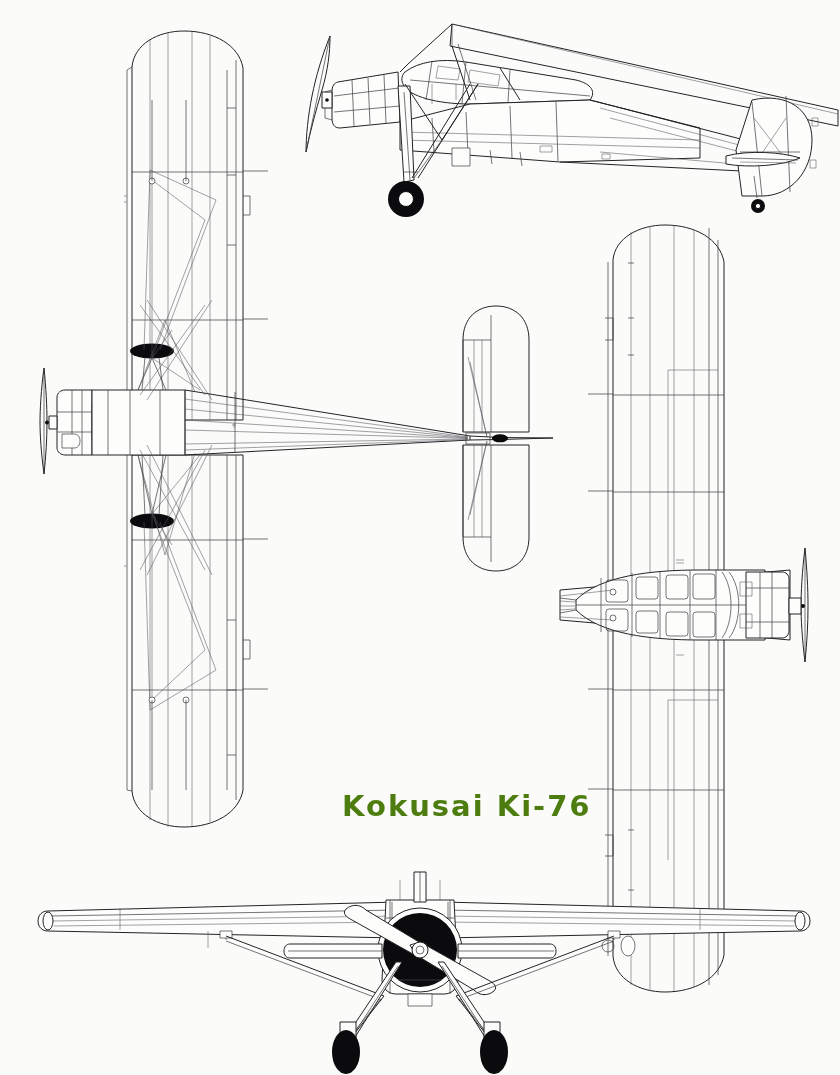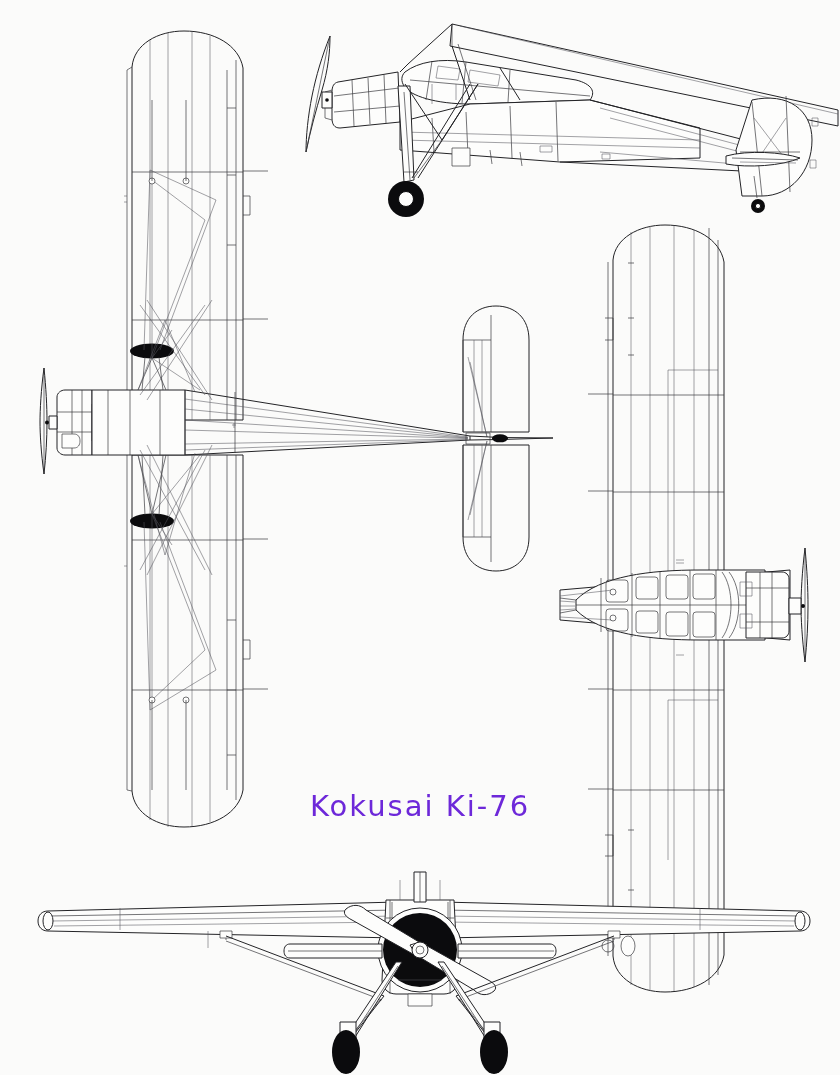--- a/index.html
+++ b/index.html
@@ -25,25 +25,26 @@
   .ln   { fill: none; stroke: #232326; stroke-width: 1; vector-effect: non-scaling-stroke; }
   .ln-h { fill: none; stroke: #3a3a3e; stroke-width: 0.7; vector-effect: non-scaling-stroke; }
   .ln-f { fill: none; stroke: #55555c; stroke-width: 0.55; vector-effect: non-scaling-stroke; }
   .fill-w { fill: #fdfdfc; stroke: #232326; stroke-width: 1; vector-effect: non-scaling-stroke; }
   .fill-w-h { fill: #fdfdfc; stroke: #3a3a3e; stroke-width: 0.7; vector-effect: non-scaling-stroke; }
   .blk  { fill: #0b0b0d; stroke: none; }
   .hub  { fill: #fdfdfc; stroke: #0b0b0d; stroke-width: 1; }
   .title-text {
     position: absolute;
     font-family: "DejaVu Sans", sans-serif;
-    font-weight: 400;
+    font-weight: 700;
     font-size: 29px;
     letter-spacing: 2.0px;
-    color: #6d28d9;
+    color: #4d7c0f;
     white-space: nowrap;
+    margin-left: 32px;
   }
 </style>
 </head>
 <body>
 
 <div id="sheet">
 
   <svg viewBox="0 0 840 1075">
 
     <g>

